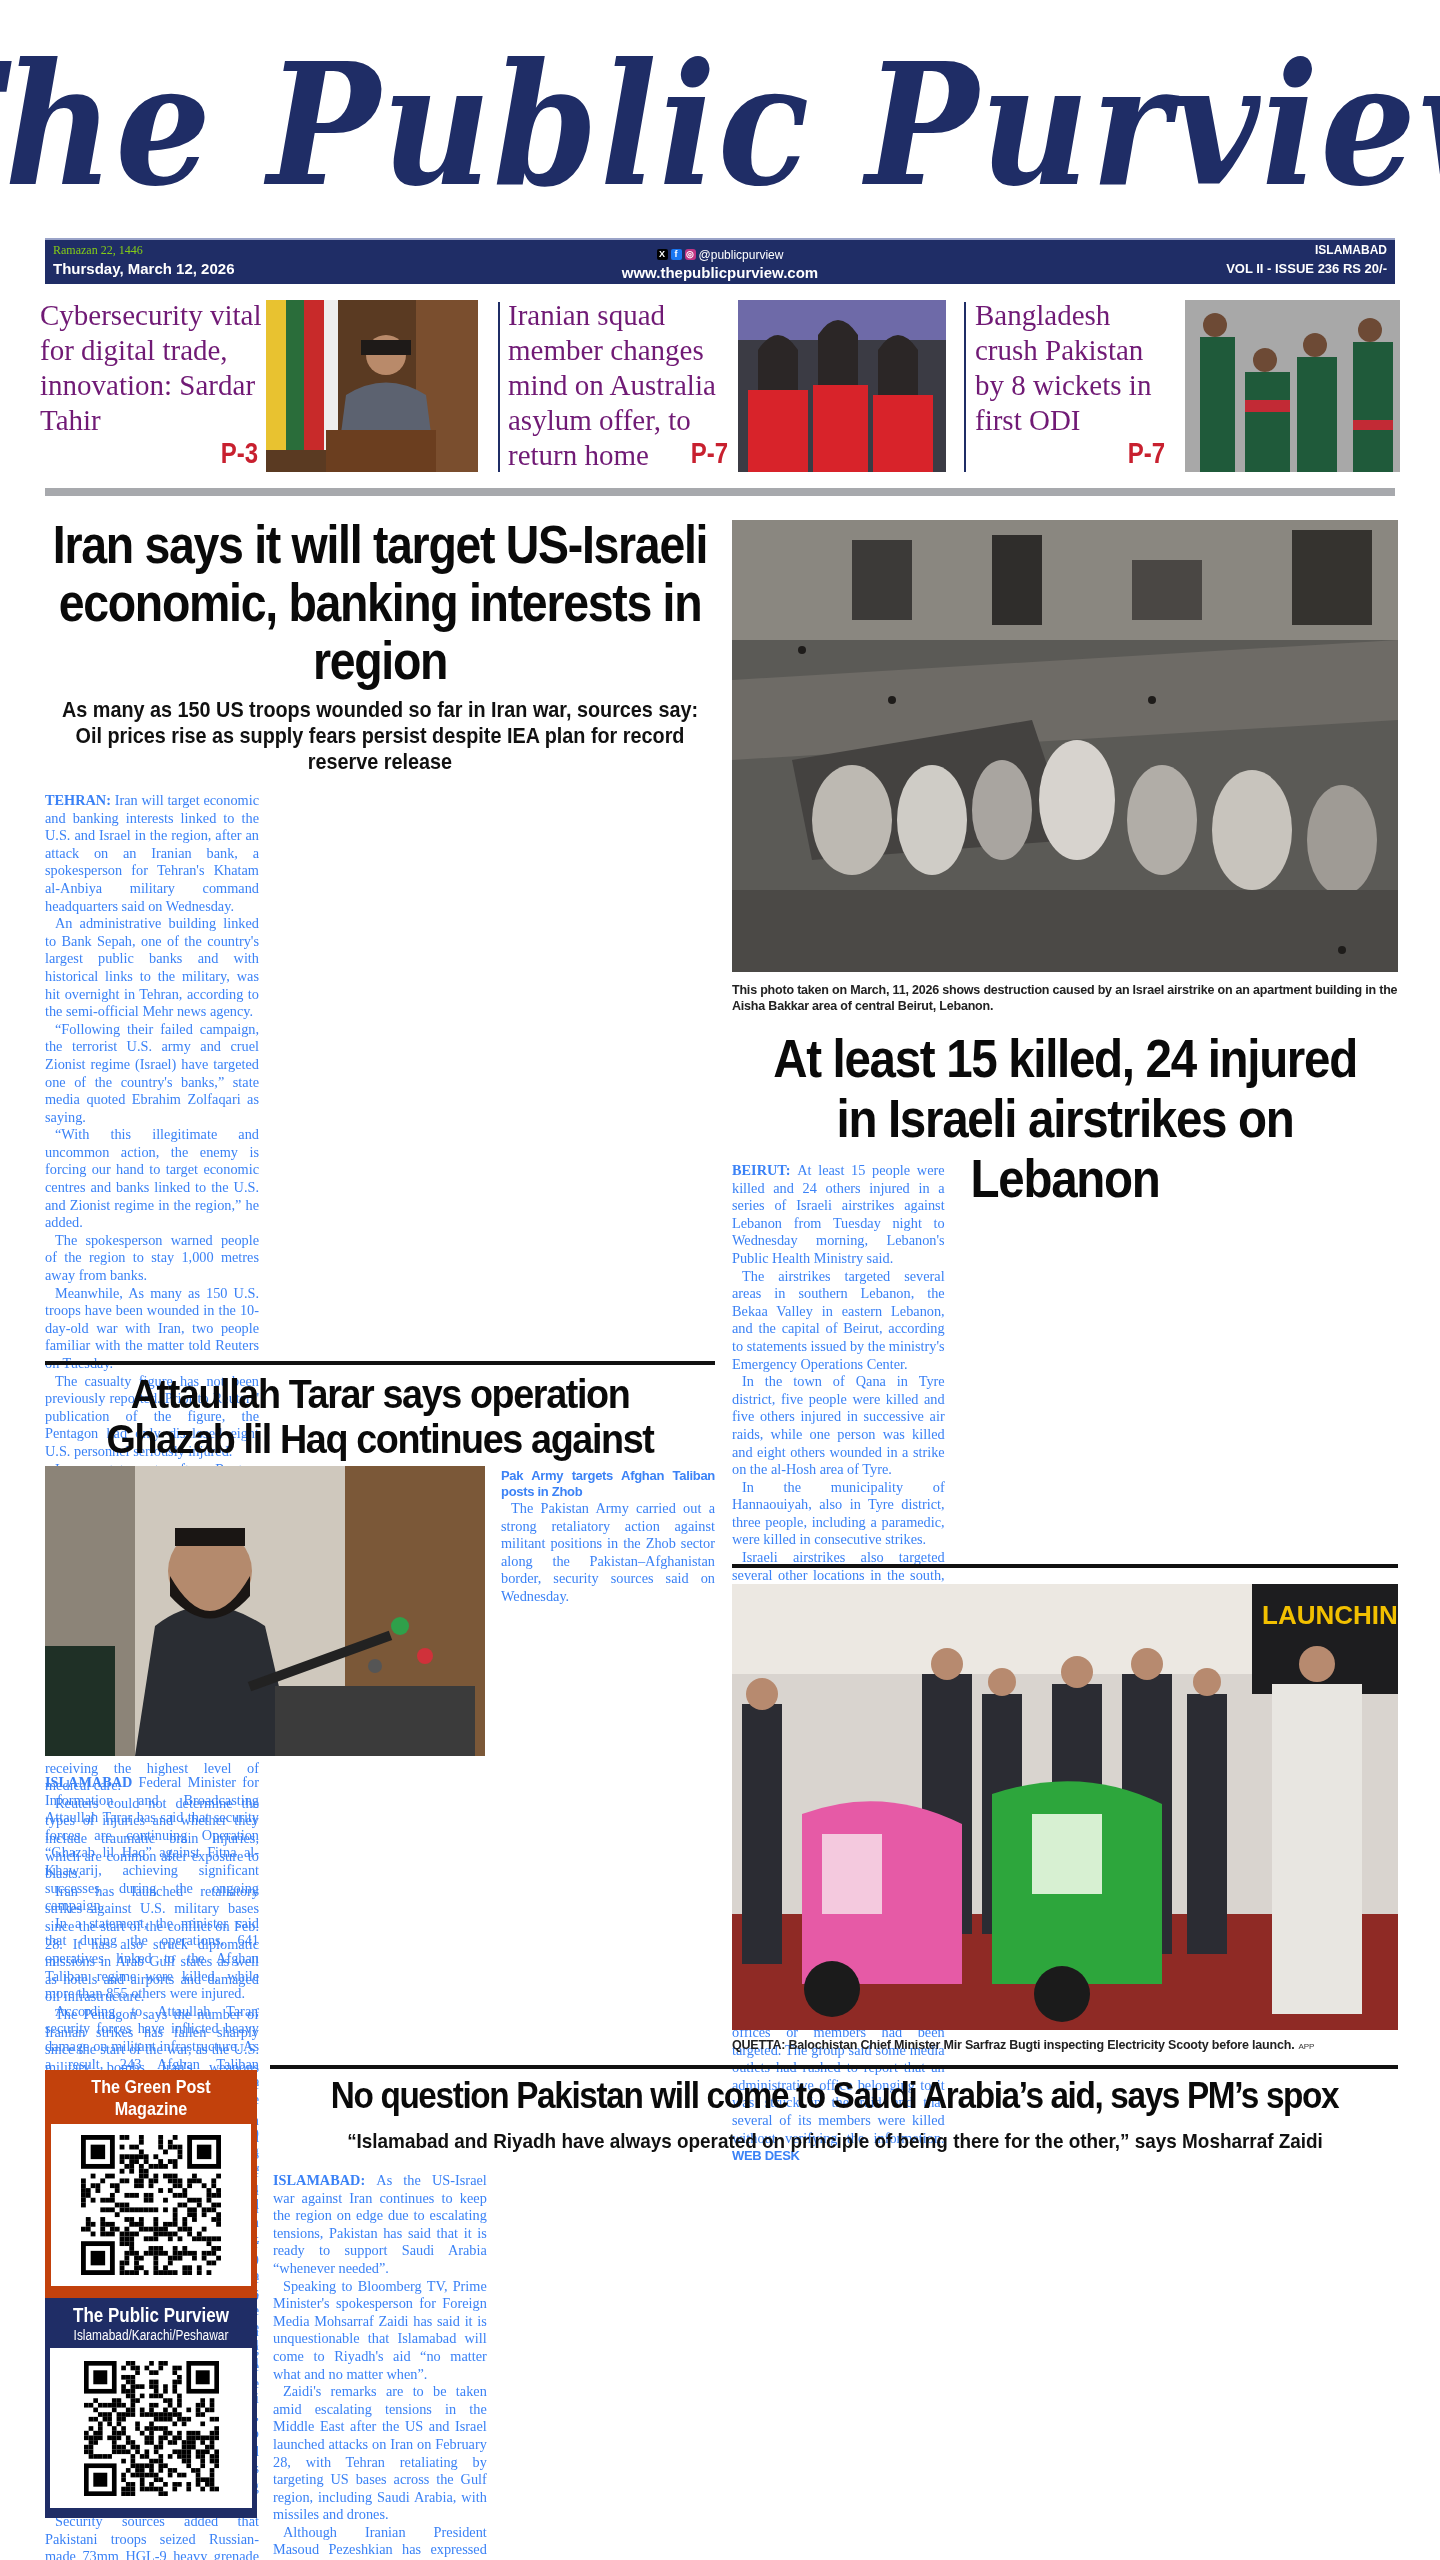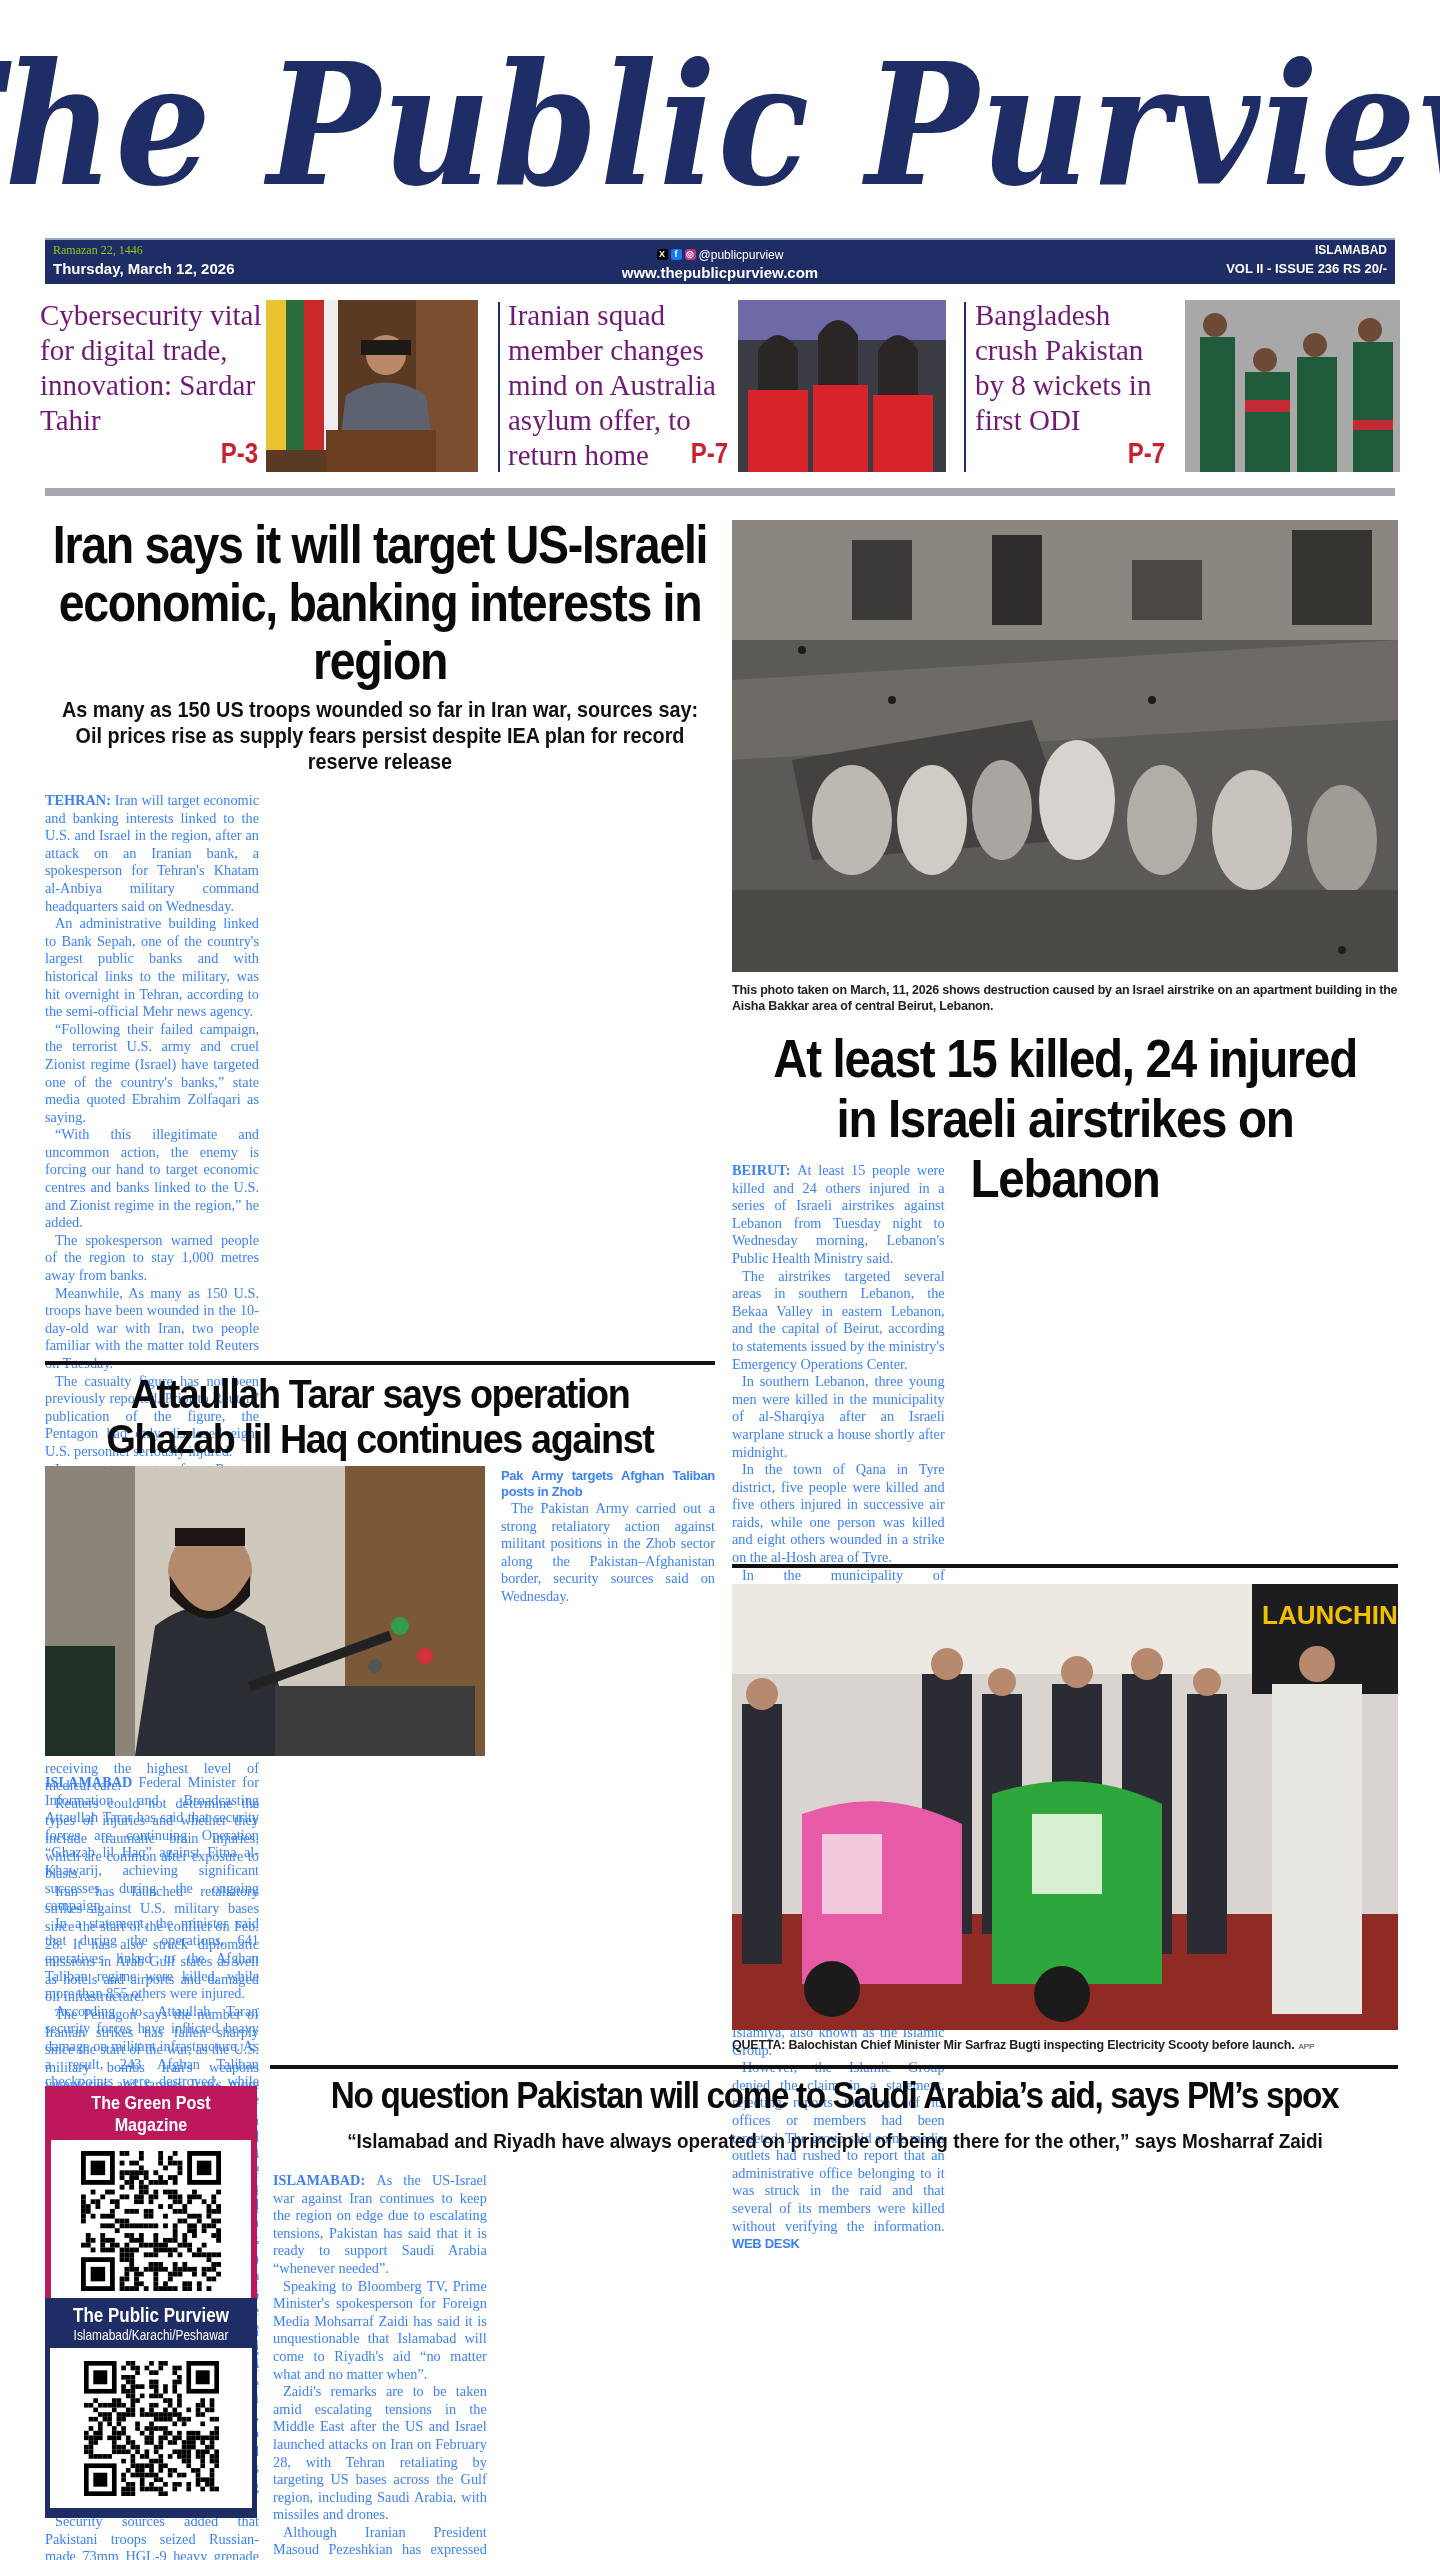--- a/index.html
+++ b/index.html
@@ -193,21 +193,20 @@
       <circle cx="610" cy="430" r="4" fill="#1e1c1a"></circle>
   </svg>
 </div>
 <div class="caption" style="position:absolute;left:732px;top:982px;width:666px;">This photo taken on March, 11, 2026 shows destruction caused by an Israel airstrike on an apartment building in the Aisha Bakkar area of central Beirut, Lebanon.</div>
 
 <h2 class="headline" style="position:absolute;left:720px;top:1028px;width:690px;font-size:54px;line-height:60px;transform:scaleX(0.88);">At least 15 killed, 24 injured in Israeli airstrikes on Lebanon</h2>
 <div class="cols" id="lebanon-cols" style="position:absolute;left:732px;top:1162px;width:666px;height:395px;grid-template-columns:1fr 1fr 1fr;column-gap:14px;">
     <div style="grid-column: 1 / -1; column-count: 3; column-gap: 14px; column-fill: auto; height: 100%;">
       <p class="first"><span class="dateline-word">BEIRUT: </span>At least 15 people were killed and 24 others injured in a series of Israeli airstrikes against Lebanon from Tuesday night to Wednesday morning, Lebanon's Public Health Ministry said.</p>
       <p>The airstrikes targeted several areas in southern Lebanon, the Bekaa Valley in eastern Lebanon, and the capital of Beirut, according to statements issued by the ministry's Emergency Operations Center.</p>
-      <p>In southern Lebanon, three young men were killed in the municipality of al-Sharqiya after an Israeli warplane struck a house shortly after midnight.</p>
       <p>In the town of Qana in Tyre district, five people were killed and five others injured in successive air raids, while one person was killed and eight others wounded in a strike on the al-Hosh area of Tyre.</p>
       <p>In the municipality of Hannaouiyah, also in Tyre district, three people, including a paramedic, were killed in consecutive strikes.</p>
       <p>Israeli airstrikes also targeted several other locations in the south, including a prayer hall in Jibchit, the vicinity of a public school in the municipality of Arabsalim, and the town of Zawtar al-Sharqiya.</p>
       <p>In eastern Lebanon, one person was killed and two others injured in an airstrike on the village of Zilaya in Bekaa.</p>
       <p>Meanwhile, Israeli warplanes targeted Beirut's southern suburbs throughout the night. Israel issued a new warning early Wednesday urging residents to evacuate parts of the area ahead of planned strikes.</p>
       <p>On Wednesday morning, an Israeli strike targeted an apartment in the Aisha Bakkar area in central Beirut, causing casualties. Israeli sources claimed the strike targeted an apartment linked to Al-Jamaa al-Islamiya, also known as the Islamic Group.</p>
       <p>However, the Islamic Group denied the claim in a statement, rejecting reports that one of its offices or members had been targeted. The group said some media outlets had rushed to report that an administrative office belonging to it was struck in the raid and that several of its members were killed without verifying the information.<span class="credit"> WEB DESK</span></p>
     </div>
   </div>
 
@@ -281,21 +280,21 @@
     <circle cx="330" cy="410" r="28" fill="#1b1b1b"></circle>
   </svg>
 </div>
 <div style="position:absolute;left:732px;top:2035px;width:666px;">
   <span class="caption">QUETTA: Balochistan Chief Minister Mir Sarfraz Bugti inspecting Electricity Scooty before launch.</span>
   <span style="font-family:'Liberation Sans',sans-serif;font-size:8px;color:#333;">APP</span>
 </div>
 
 <div class="rule" style="left:270px;top:2065px;width:1128px;"></div>
 
-<div class="qr-box" style="top:2070px;height:228px;background:#be185d;padding:6px;margin-top:16px;">
+<div class="qr-box" style="top:2070px;height:228px;background:#c2410c;padding:6px;">
   <div class="qr-head" style="font-size:19px;line-height:22px;transform:scaleX(0.85);">
     <div>The Green Post</div>
     <div>Magazine</div>
   </div>
   <div class="qr-body" style="height:162px;margin-top:4px;">
     <svg class="qr" width="140" height="140" viewBox="0 0 29 29">
         <rect x="8" y="0" width="1" height="1" fill="#000"></rect>
         <rect x="9" y="0" width="1" height="1" fill="#000"></rect>
         <rect x="12" y="0" width="1" height="1" fill="#000"></rect>
         <rect x="16" y="0" width="1" height="1" fill="#000"></rect>

